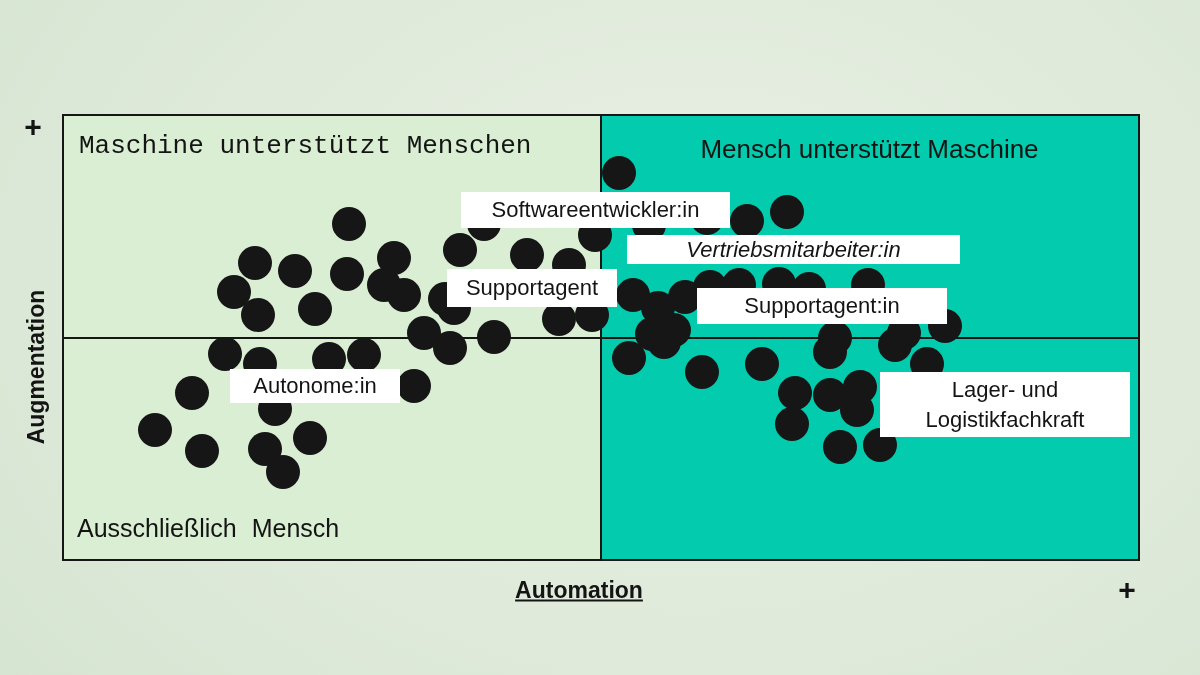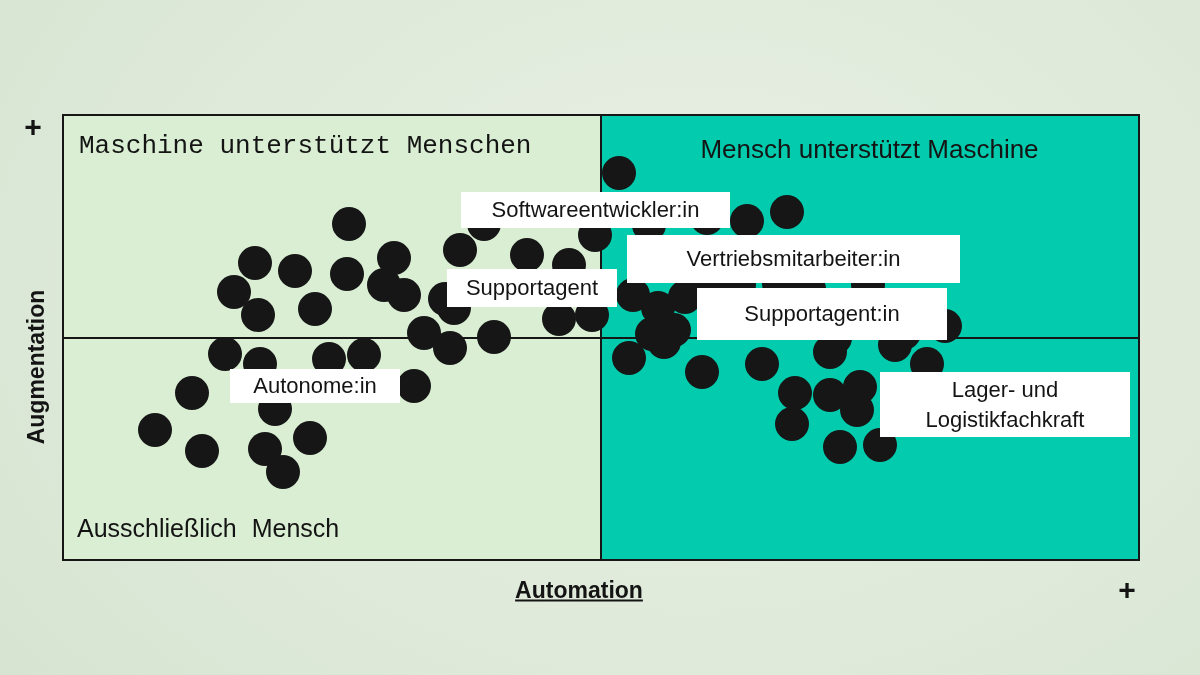--- a/index.html
+++ b/index.html
@@ -120,23 +120,23 @@
         <div class="dot" style="width: 34px; height: 34px; left: 766px; top: 279px;"></div>
         <div class="dot" style="width: 34px; height: 34px; left: 776px; top: 331px;"></div>
         <div class="dot" style="width: 34px; height: 34px; left: 793px; top: 294px;"></div>
         <div class="dot" style="width: 34px; height: 34px; left: 796px; top: 271px;"></div>
         <div class="dot" style="width: 34px; height: 34px; left: 816px; top: 329px;"></div>
         <div class="dot" style="width: 34px; height: 34px; left: 831px; top: 229px;"></div>
         <div class="dot" style="width: 34px; height: 34px; left: 863px; top: 248px;"></div>
       </div>
     <div class="layer" id="labels-layer">
         <div class="job-label" style="left: 397px; top: 64px; width: 269px; height: 36px; margin-top: 12px;">Softwareentwickler:in</div>
-        <div class="job-label" style="left: 563px; top: 119px; width: 333px; height: 48px;">Vertriebsmitarbeiter:in</div>
+        <div class="job-label" style="left: 563px; top: 119px; width: 333px; height: 29px; font-style: italic;">Vertriebsmitarbeiter:in</div>
         <div class="job-label" style="left: 383px; top: 153px; width: 170px; height: 38px;">Supportagent</div>
-        <div class="job-label" style="left: 633px; top: 172px; width: 250px; height: 52px;">Supportagent:in</div>
+        <div class="job-label" style="left: 633px; top: 172px; width: 250px; height: 36px;">Supportagent:in</div>
         <div class="job-label" style="left: 166px; top: 253px; width: 170px; height: 34px;">Autonome:in</div>
         <div class="job-label" style="left: 816px; top: 256px; width: 250px; height: 65px;">Lager- und
 Logistikfachkraft</div>
       </div>
   </div>
 
   <div class="axis-text x-axis-label">Automation</div>
   <div class="plus" style="left:1127px; top:590px;">+</div>
 
 </div>

